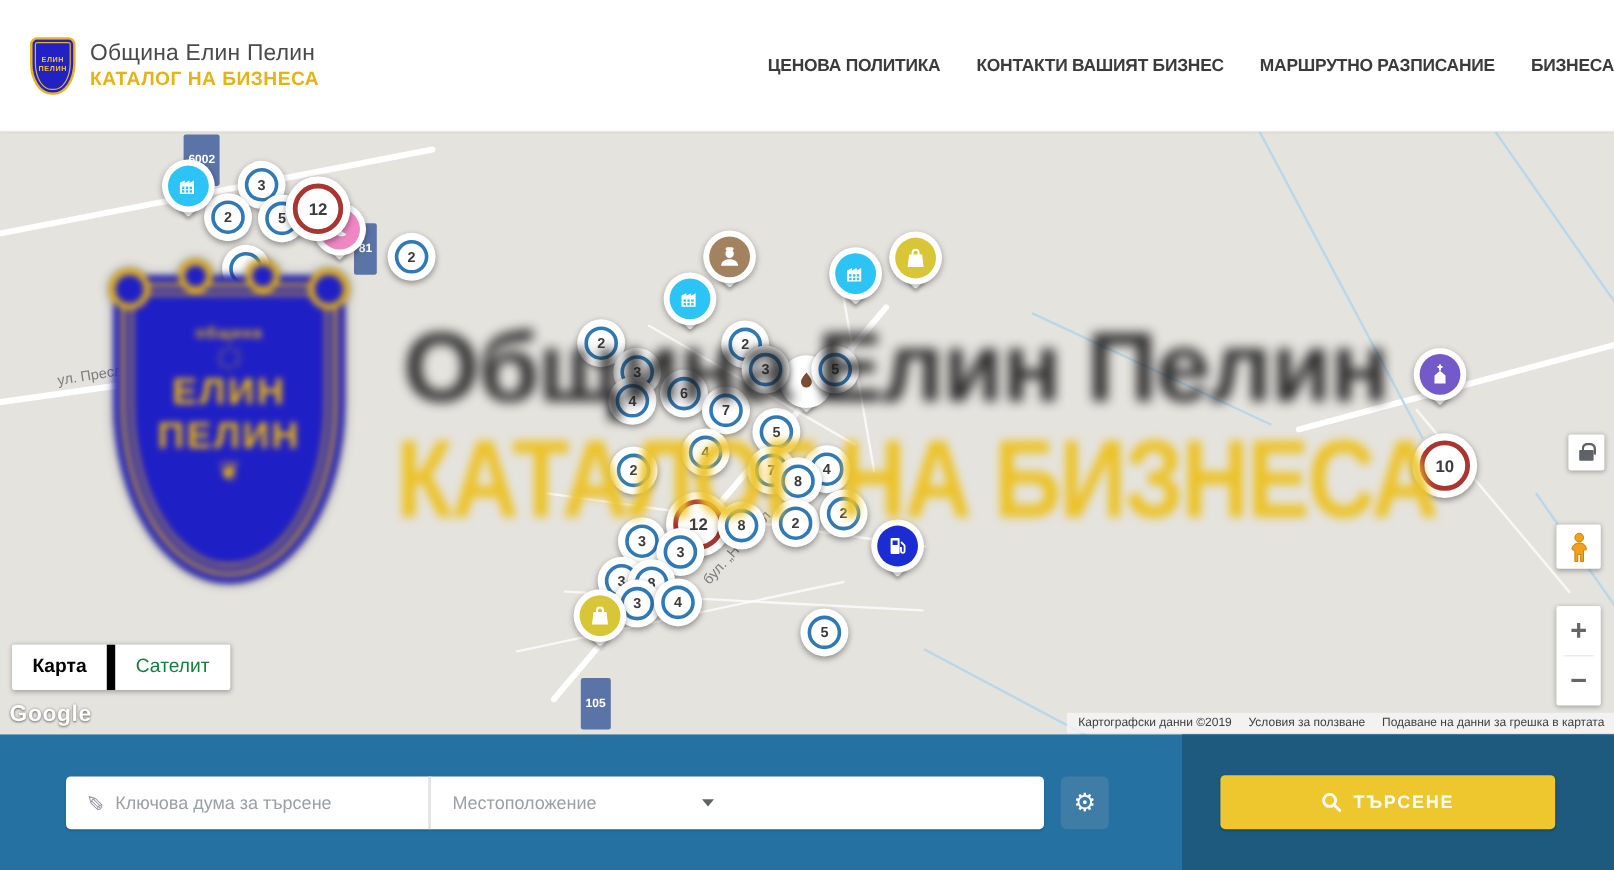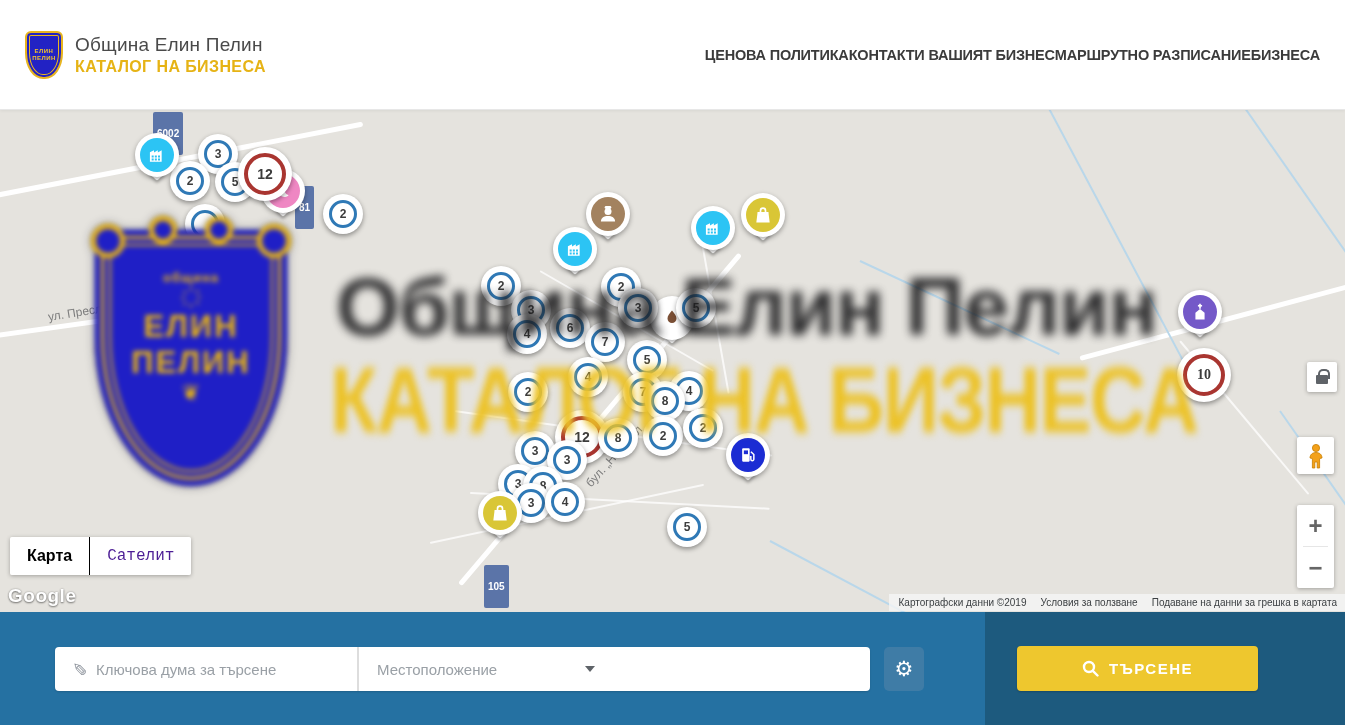--- a/index.html
+++ b/index.html
@@ -9,21 +9,21 @@
   .header { position:absolute; left:0; top:0; width:1345px; height:110px; background:#fff;
             border-bottom:1px solid #e7e7e7; box-shadow:0 1px 3px rgba(0,0,0,.06); z-index:20;
             display:flex; align-items:center; }
   .brand { display:flex; align-items:center; gap:12px; padding-left:25px; }
   .mini-shield { width:38px; height:48px; background:#2222c4; border-radius:6px 6px 18px 18px / 6px 6px 26px 26px;
                  border:2px solid #e8b51f; box-shadow:inset 0 0 0 2px #2222c4, inset 0 0 0 3px #e8b51f;
                  display:flex; flex-direction:column; align-items:center; justify-content:center; }
   .mini-shield span { color:#f4c32a; font-weight:bold; font-size:6px; line-height:7px; letter-spacing:.5px; }
   .brand-text .t1 { font-size:19px; font-weight:normal; color:#4a4a4a; letter-spacing:.2px; }
   .brand-text .t2 { font-size:16px; font-weight:bold; color:#e6b315; letter-spacing:.4px; margin-top:2px; }
-  .main-nav { margin-left:auto; padding-right:25px; display:flex; }
+  .main-nav { margin-left:auto; display:flex; gap:30px; }
   .nav-item { font-size:14.5px; font-weight:bold; color:#3b3b3b; letter-spacing:-0.2px; cursor:pointer; text-decoration:none; white-space:nowrap; }
 
   
   .map { position:absolute; left:0; top:110px; width:1345px; height:502px; background:#e5e3de; overflow:hidden; cursor:grab; }
   .road  { position:absolute; background:#ffffff; height:5px; transform-origin:0 50%; border-radius:3px; }
   .road.thin { height:2px; opacity:.75; }
   .water { position:absolute; background:#b9d7ea; height:2px; transform-origin:0 50%; }
 
   .road-badge { position:absolute; background:#5b74a8; color:#fff; font-size:10px; font-weight:bold;
                 padding:16px 4px; border-radius:2px; z-index:1; }
@@ -65,21 +65,21 @@
   .wm-title { left:336px; top:150px; font-size:82px; font-weight:bold; color:#1c1c1e; letter-spacing:-1px;
               filter:blur(5px); opacity:.92; white-space:nowrap; }
   .wm-subtitle { left:330px; top:238px; font-size:92px; font-weight:bold; color:#ecc227; letter-spacing:-2px;
                  transform:scaleX(.85); transform-origin:0 0; filter:blur(4px); white-space:nowrap; }
 
   
   .maptype { position:absolute; left:10px; top:427px; height:38px; display:flex; z-index:8;
              box-shadow:0 1px 4px rgba(0,0,0,.3); border-radius:2px; overflow:hidden; }
   .maptype .seg { background:#fff; display:flex; align-items:center; justify-content:center; font-size:16px; padding:0 17px; cursor:pointer; }
   .maptype .seg.active { font-weight:bold; color:#000; }
-  .maptype .seg.idle { color:#4c1d95; border-left:1px solid #000000;font-family:Liberation Mono, monospace; }
+  .maptype .seg.idle { color:#15803d; border-left:7px solid #000000; }
   .google-logo { position:absolute; left:8px; top:475px; z-index:8; color:#fff; font-size:19px; font-weight:bold;
                  letter-spacing:.5px; text-shadow:0 1px 2px rgba(0,0,0,.45), 0 0 2px rgba(0,0,0,.3); cursor:pointer; }
   .attribution { position:absolute; right:0px; top:484px; z-index:8; background:rgba(245,245,245,.8);
                  display:flex; gap:14px; padding:3px 8px 3px 10px; font-size:10px; color:#3c4043; }
   .attribution span { white-space:nowrap; }
   .attribution span[data-interactable="true"] { cursor:pointer; }
 
   .ctl-btn { position:absolute; background:#fff; box-shadow:0 1px 4px rgba(0,0,0,.3); border-radius:2px; z-index:8;
              display:flex; align-items:center; justify-content:center; cursor:pointer; }
   .lock-btn { left:1307px; top:252px; width:30px; height:30px; }
@@ -102,21 +102,21 @@
   .kw-input { border:none; outline:none; font-size:15px; color:#444; width:230px; font-family:"Liberation Sans",sans-serif; }
   .kw-input::placeholder { color:#9aa0a6; }
   .vdiv { width:1px; background:#ddd; margin:0; }
   .select { display:flex; align-items:center; justify-content:space-between; padding:0 18px; cursor:pointer; }
   .select .lbl { font-size:15px; color:#9aa0a6; }
   .caret { width:0; height:0; border-left:5px solid transparent; border-right:5px solid transparent; border-top:6px solid #5f6368; }
   .sel-cat { width:258px; } .sel-loc { width:254px; }
   .gear-btn { position:absolute; left:884px; top:35px; width:40px; height:44px; background:#3f7ca6; border-radius:5px;
               display:flex; align-items:center; justify-content:center; cursor:pointer; }
   .gear { color:#fff; font-size:21px; }
-  .search-btn { position:absolute; left:1017px; top:34px; width:241px; height:45px; background:#eec72e; border:none;
+  .search-btn { position:absolute; left:1017px; top:34px; width:279px; height:45px; background:#eec72e; border:none;
                 border-radius:4px; color:#fff; font-size:15px; font-weight:bold; letter-spacing:1.5px;
                 display:flex; align-items:center; justify-content:center; gap:10px; cursor:pointer;
                 box-shadow:0 1px 2px rgba(0,0,0,.2); font-family:"Liberation Sans",sans-serif; }
 </style>
 </head>
 <body>
 
 <div class="header" data-interactable="false">
   <div class="brand" data-interactable="true">
     <div class="mini-shield" data-interactable="false">
@@ -272,21 +272,21 @@
         <span class="count">3</span>
       </div>
       <div class="cluster" data-interactable="true" style="left: 565px; top: 392px;">
         <div class="ring"></div>
         <span class="count">4</span>
       </div>
       <div class="cluster" data-interactable="true" style="left: 687px; top: 417px;">
         <div class="ring"></div>
         <span class="count">5</span>
       </div>
-      <div class="cluster red lg" data-interactable="true" style="left: 1204px; top: 265px; font-family: Liberation Serif, serif;">
+      <div class="cluster red lg" data-interactable="true" style="left: 1204px; top: 278px;">
         <div class="ring"></div>
         <span class="count">10</span>
       </div>
       <div class="pin" data-interactable="true" style="left: 157px; top: 45px;">
         <div class="tail"></div>
         <div class="bubble">
           <div class="dot" style="background:#2cc4f4">
             <svg width="20" height="20" viewBox="0 0 24 24">
               <path fill="#fff" d="M3.5 20V8.8L8.4 6.4v2.6l4.6-2.6v2.6l4.6-2.6V20H3.5z"></path>
               <g fill="#2cc4f4">

